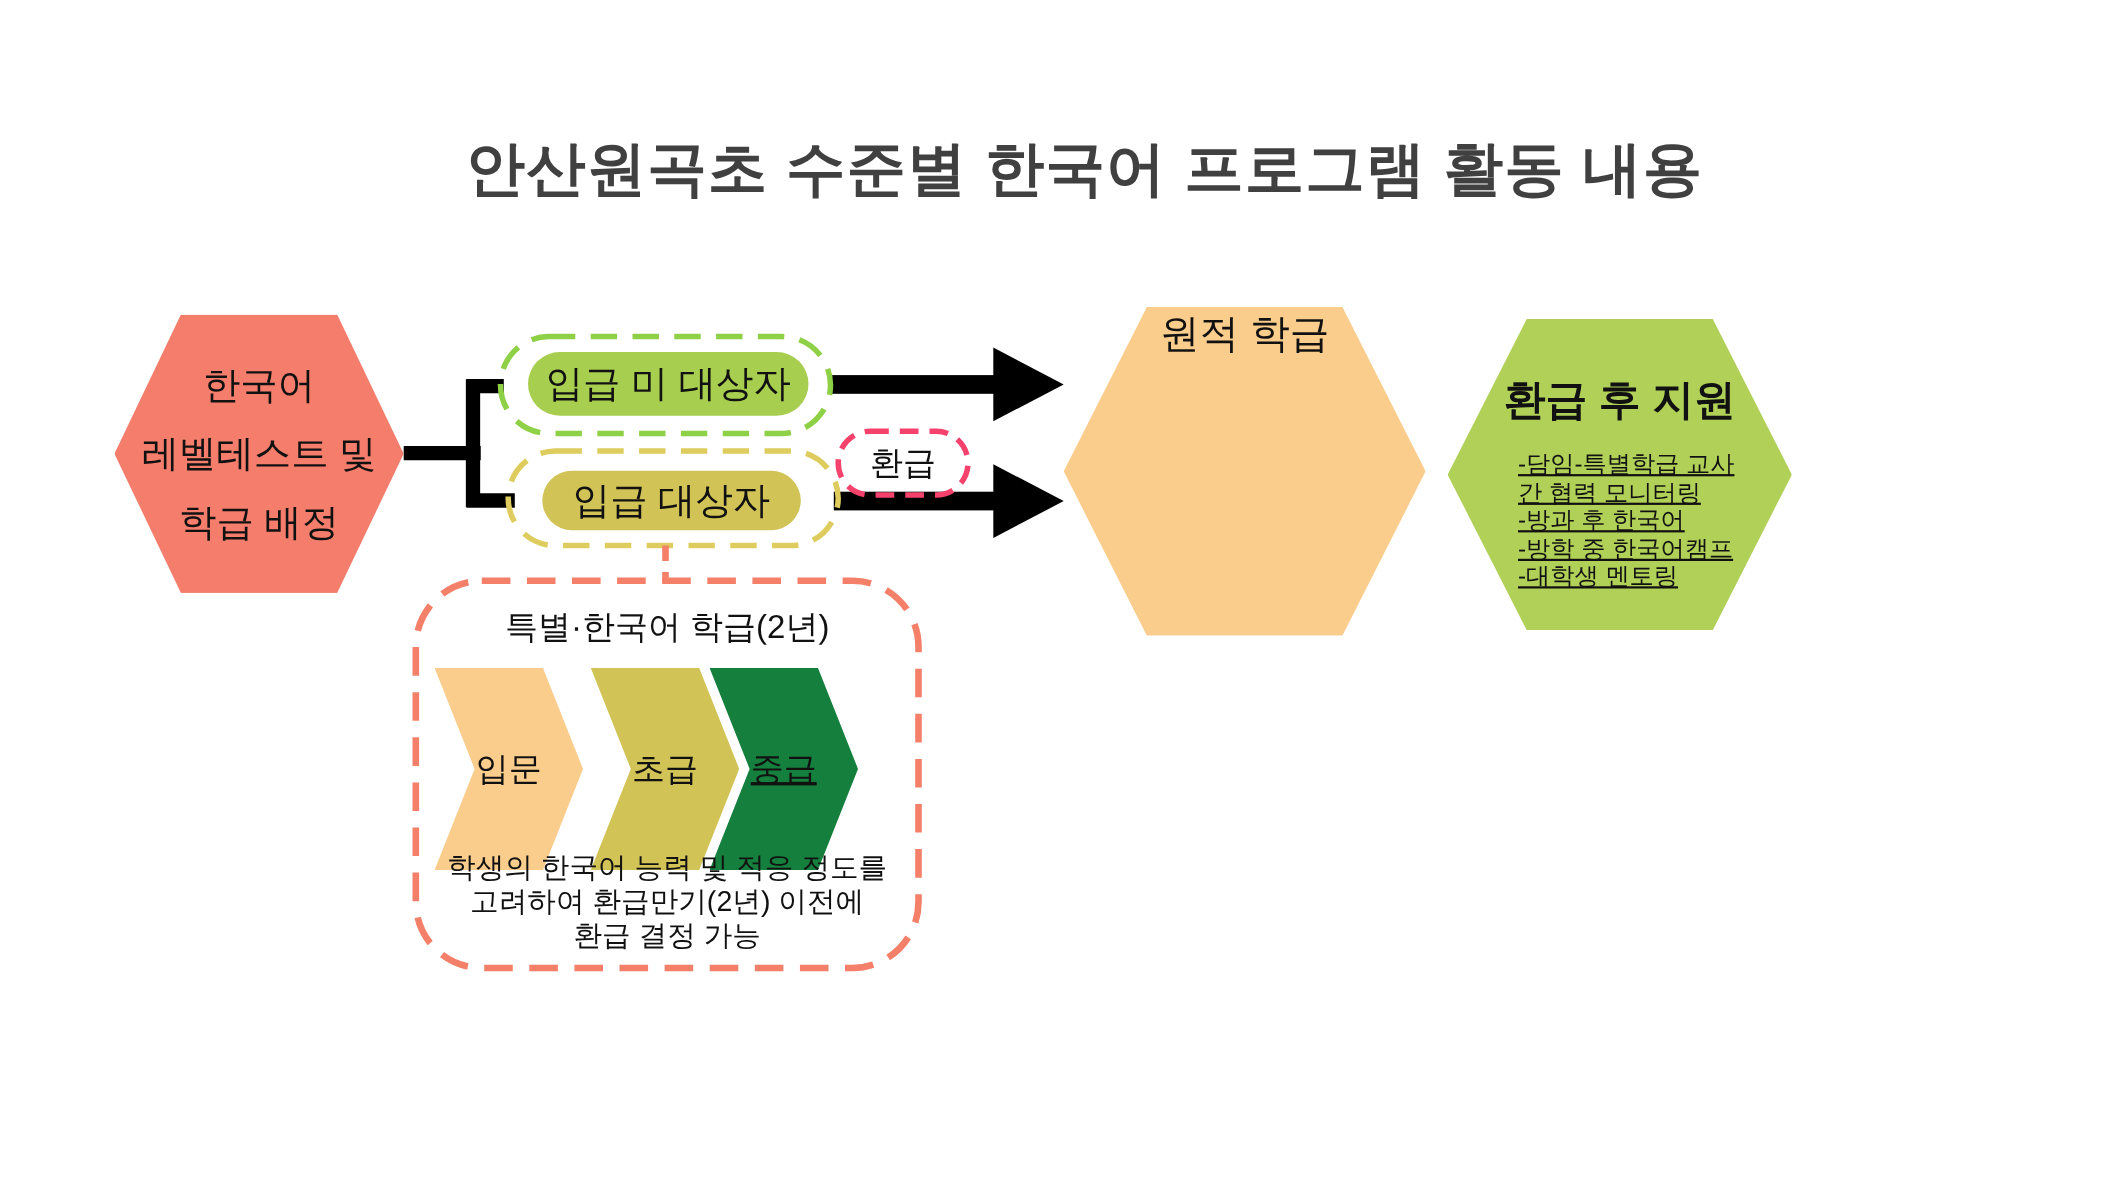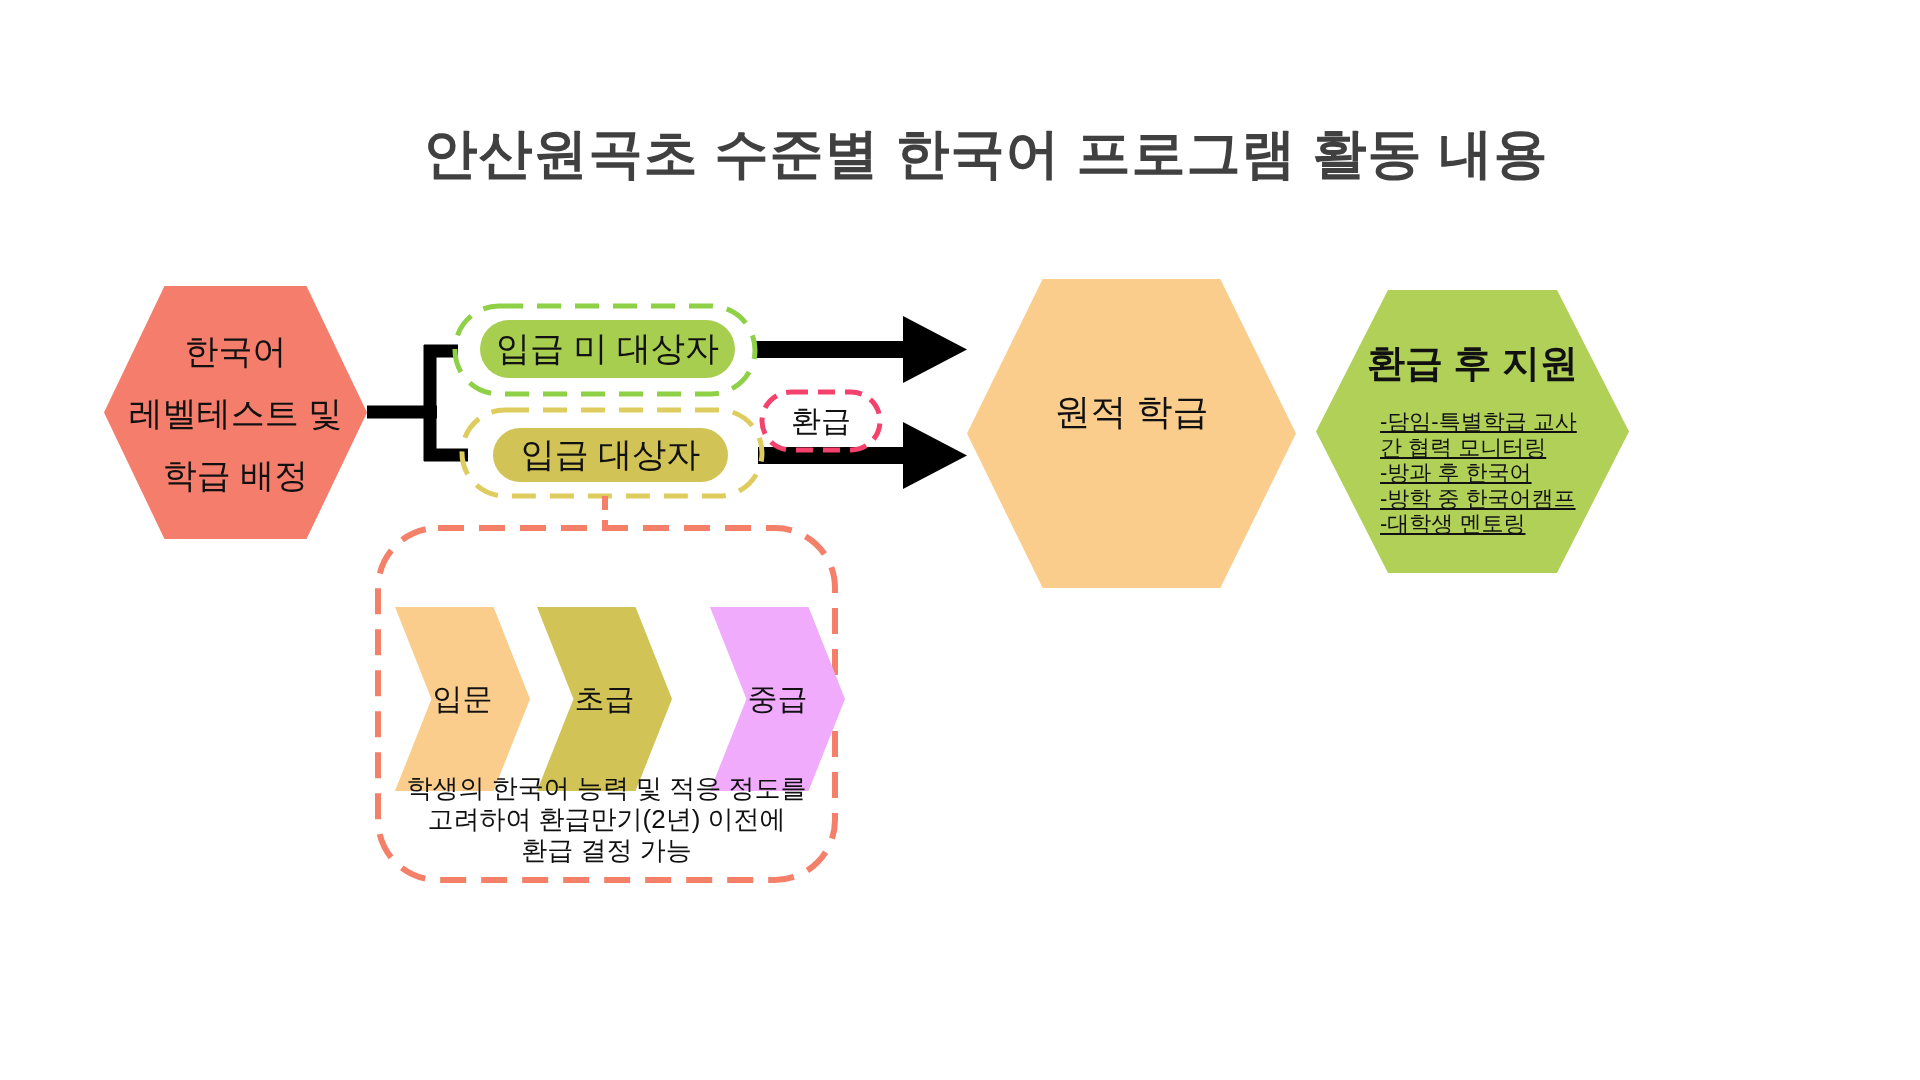--- a/index.html
+++ b/index.html
@@ -14,22 +14,22 @@
     font-size:54px;font-weight:bold;letter-spacing:1px;color:#404040;padding-left:26px;
   }
   .hexagon{clip-path:polygon(23% 0%,77% 0%,100% 50%,77% 100%,23% 100%,0% 50%);}
   .hex-level-test{
     left:104px;top:286px;width:263px;height:253px;background:#F47D6C;
     display:flex;flex-direction:column;align-items:center;justify-content:center;
     font-size:34px;line-height:62px;text-align:center;
   }
   .hex-original{
     left:967px;top:279px;width:329px;height:297px;background:#FACD8D;
-    display:flex;align-items:center;justify-content:center;
-    font-size:36px;padding-bottom:12px;
+    display:flex;justify-content:center;
+    font-size:36px;padding-bottom:2px;
   }
   .hex-original .inner{margin-bottom:30px;}
   .hex-support{
     left:1316px;top:290px;width:313px;height:283px;background:#B0D057;
   }
   .support-title{margin-top:48px;text-align:center;font-size:38px;font-weight:bold;}
   .support-list{margin-top:20px;margin-left:64px;font-size:22px;line-height:25.5px;text-decoration:underline;}
   .pill{
     display:flex;align-items:center;justify-content:center;font-size:34px;
   }
@@ -40,21 +40,21 @@
     display:flex;align-items:center;justify-content:center;font-size:30px;
   }
   .box-title{left:378px;top:550px;width:457px;text-align:center;font-size:30px;}
   .chevron{
     top:607px;width:135px;height:184px;
     clip-path:polygon(0% 0%,73% 0%,100% 50%,73% 100%,0% 100%,27% 50%);
     display:flex;align-items:center;justify-content:center;font-size:30px;
   }
   .chev-0{left:395px;background:#FACD8D;}
   .chev-1{left:537px;background:#D1C356;}
-  .chev-2{left:710px;background:#f0abfc;}
+  .chev-2{left:645px;background:#15803d;text-decoration:underline;}
   .box-note{
     left:378px;top:773px;width:457px;text-align:center;
     font-size:26px;line-height:31px;
   }
 </style>
 </head>
 <body>
 
 <div id="canvas">
 
@@ -111,20 +111,21 @@
     <div class="support-title">환급 후 지원</div>
     <div class="support-list">
       <div>-담임-특별학급 교사</div>
       <div> 간 협력 모니터링</div>
       <div>-방과 후 한국어</div>
       <div>-방학 중 한국어캠프</div>
       <div>-대학생 멘토링</div>
     </div>
   </div>
 
+  <div class="abs box-title">특별·한국어 학급(2년)</div>
 
   <div class="abs chevron chev-0">
     <span>입문</span>
   </div>
   <div class="abs chevron chev-1">
     <span>초급</span>
   </div>
   <div class="abs chevron chev-2">
     <span>중급</span>
   </div>

